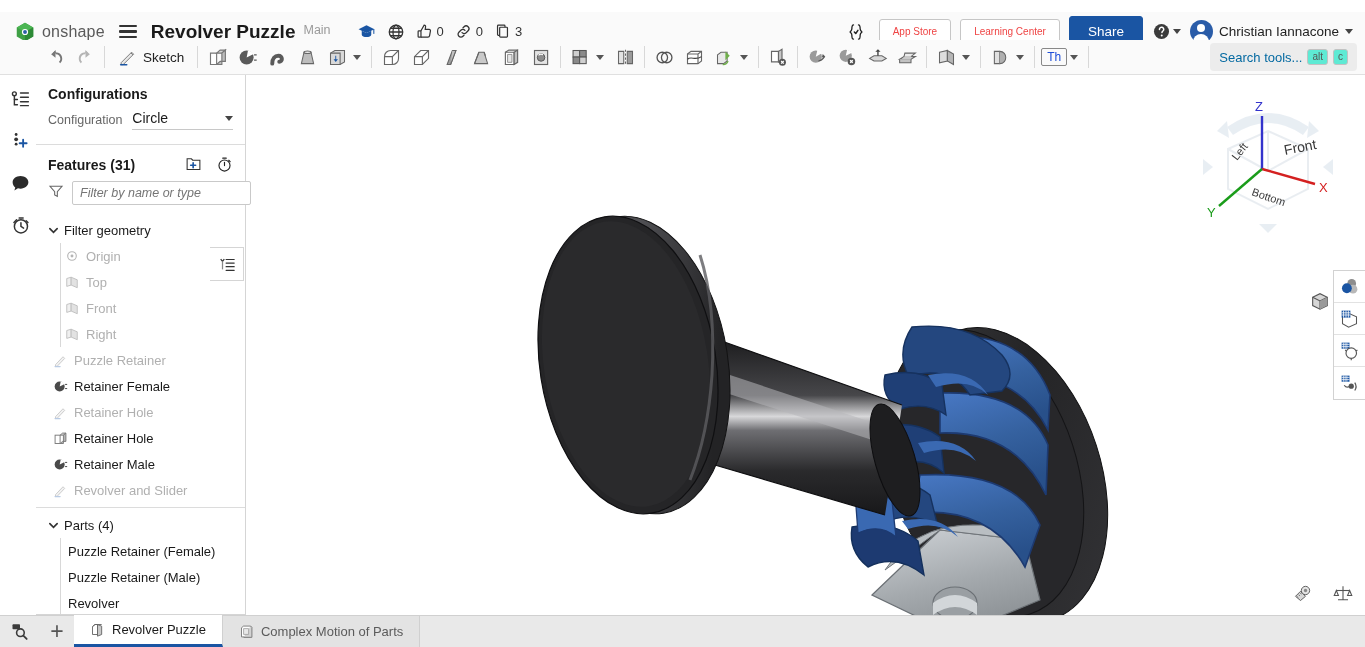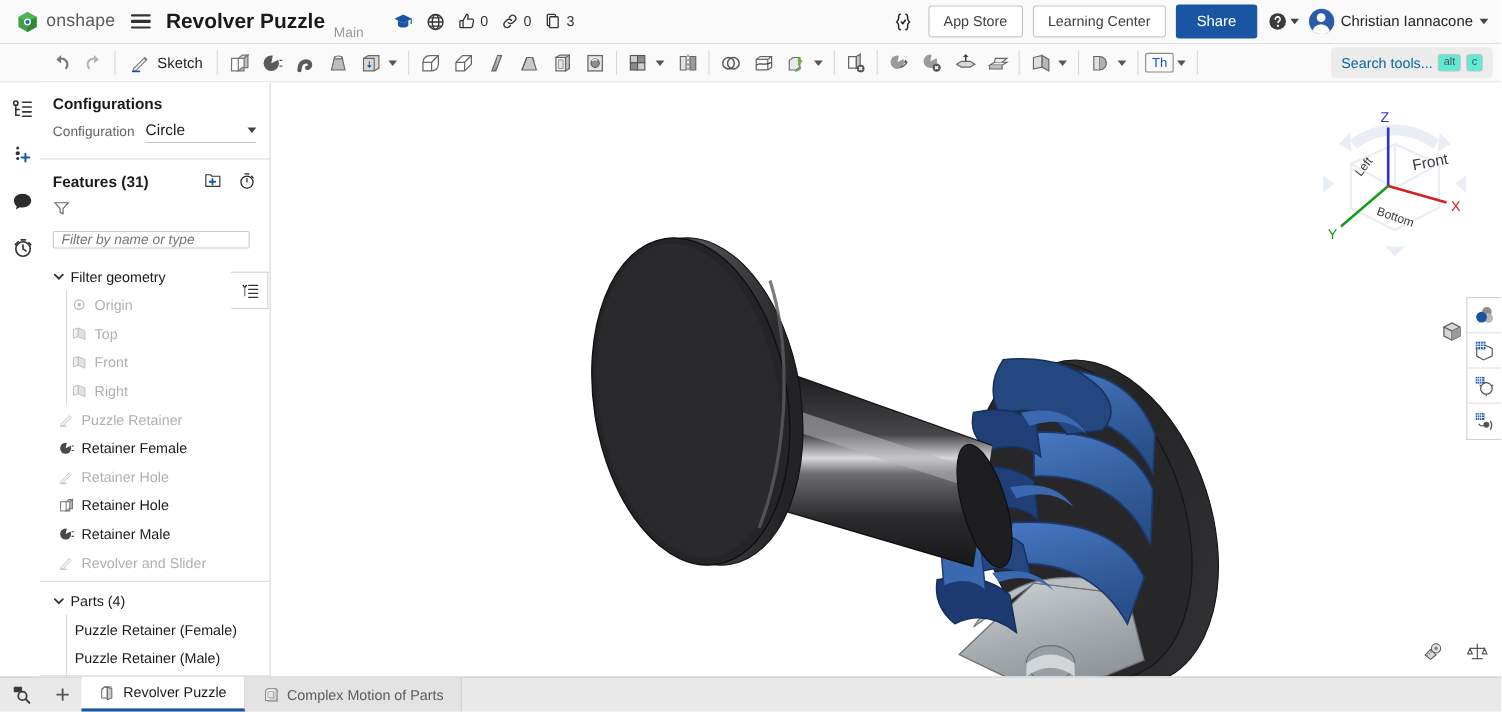--- a/index.html
+++ b/index.html
@@ -6,37 +6,37 @@
   html, body {
     width: 1365px; height: 647px;
     font-family: "Liberation Sans", sans-serif;
     background: #ffffff; overflow: hidden;
     -webkit-font-smoothing: antialiased;
   }
   .app { position: relative; width: 1365px; height: 647px; }
 
   
   .header {
-    position: absolute; top: 0; left: 0; width: 1365px; height: 40px;
+    position: absolute; top: 12px; left: 0; width: 1365px; height: 40px;
     background: #fafafa; border-bottom: 1px solid #e0e0e0;
-    display: flex; align-items: center; padding: 0 8px;
+    display: flex; align-items: center; padding: 12px 8px;
   }
   .logo-mark { width: 22px; height: 22px; margin: 0 6px 0 6px; flex: none; }
   .logo-text { font-size: 16px; color: #5a5a5a; letter-spacing: .2px; margin-right: 14px; }
   .hamburger { width: 18px; height: 14px; margin-right: 14px; cursor: pointer; flex: none; }
   .hamburger span { display: block; height: 2.4px; background: #333; margin-bottom: 3.4px; border-radius: 1px; }
   .hamburger span:last-child { margin-bottom: 0; }
   .doc-title { font-size: 19px; font-weight: bold; color: #1a1a1a; white-space: nowrap; }
   .doc-branch { font-size: 12.5px; color: #9a9a9a; margin-left: 8px; align-self: flex-end; padding-bottom: 2px; }
   .hdr-icons { display: flex; align-items: center; margin-left: 22px; gap: 3px; }
   .hdr-ic { display: flex; align-items: center; padding: 3px 4px; cursor: pointer; border-radius: 3px; }
   .hdr-ic .cnt { font-size: 13px; color: #333; margin-left: 4px; }
   .hdr-right { margin-left: auto; display: flex; align-items: center; gap: 9px; padding-right: 4px; }
   .btn-outline {
-    font-size: 13px; color: #404040; background: #fff;
+    font-size: 10px; color: #ef4444; background: #fff;
     border: 1px solid #c6c6c6; border-radius: 3px;
     padding: 6px 13px; cursor: pointer; white-space: nowrap;
   }
   .btn-share {
     font-size: 13.5px; color: #fff; background: #1a55a3;
     border: 1px solid #1a55a3; border-radius: 3px;
     padding: 7px 18px; cursor: pointer;
   }
   .help-wrap { display: flex; align-items: center; cursor: pointer; gap: 2px; }
   .avatar-wrap { display: flex; align-items: center; gap: 6px; cursor: pointer; }
@@ -92,21 +92,21 @@
   .cfg-select {
     flex: 1; display: flex; align-items: center; justify-content: space-between;
     border-bottom: 1px solid #c8c8c8; padding-bottom: 3px; cursor: pointer;
   }
   .cfg-val { font-size: 14px; color: #1a1a1a; }
   .panel-div { height: 1px; background: #dcdcdc; margin: 0; }
   .feat-head { display: flex; align-items: center; padding: 11px 12px 8px 12px; }
   .feat-title { font-size: 14px; font-weight: bold; color: #1a1a1a; }
   .feat-head-ic { margin-left: auto; display: flex; gap: 14px; align-items: center; }
   .feat-head-ic > div { cursor: pointer; display: flex; }
-  .filter-row { display: flex; align-items: flex-start; gap: 8px; padding: 0 12px 10px 12px; flex-direction: column; }
+  .filter-row { display: flex; align-items: center; gap: 8px; padding: 0 12px 10px 12px; }
   .filter-input {
     flex: 1; border: 1px solid #c9c9c9; border-radius: 2px; height: 24px;
     font-size: 12.5px; font-style: italic; color: #999; padding: 0 7px;
     font-family: "Liberation Sans", sans-serif; outline: none; background: #fff;
   }
   .tree { flex: 1; overflow: hidden; padding-top: 2px; }
   .tree-row { display: flex; align-items: center; height: 26px; padding-left: 10px; cursor: pointer; position: relative; }
   .tw { width: 14px; display: flex; align-items: center; justify-content: center; flex: none; }
   .tw svg { display: block; }
   .tree-label { font-size: 13px; color: #1a1a1a; white-space: nowrap; }

